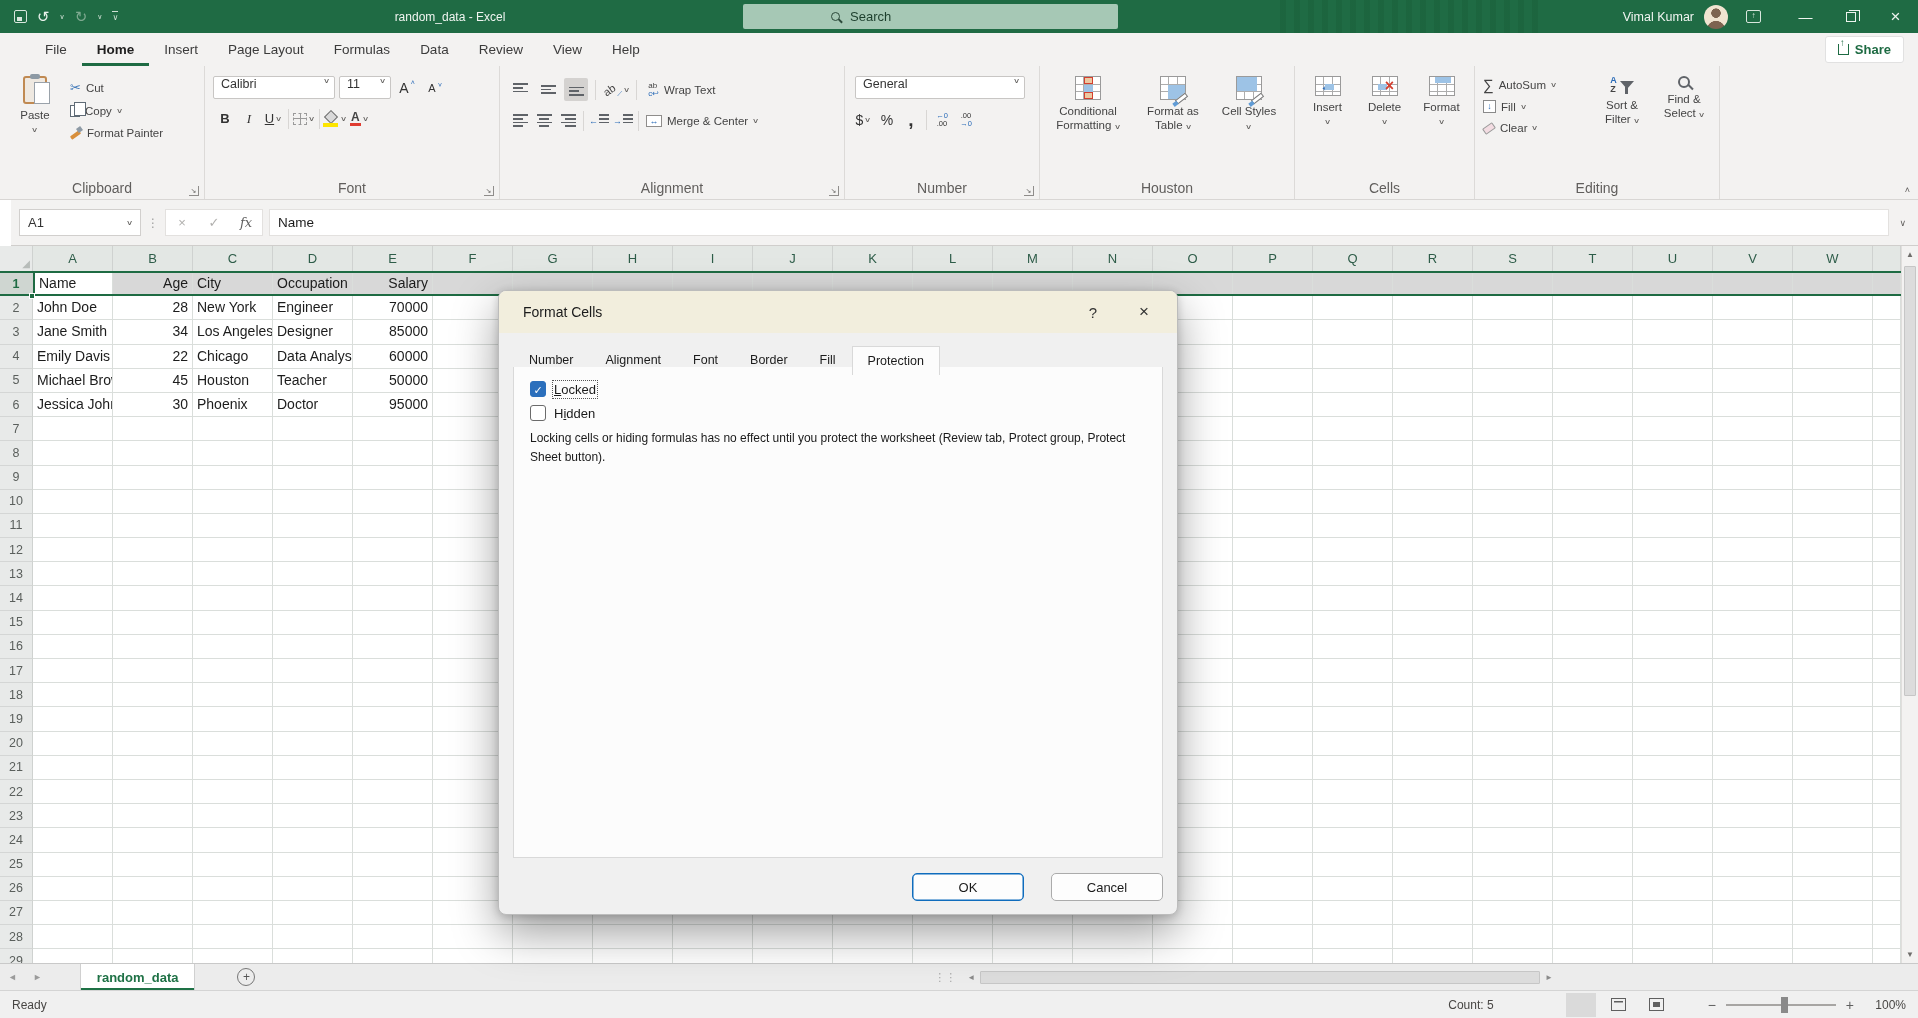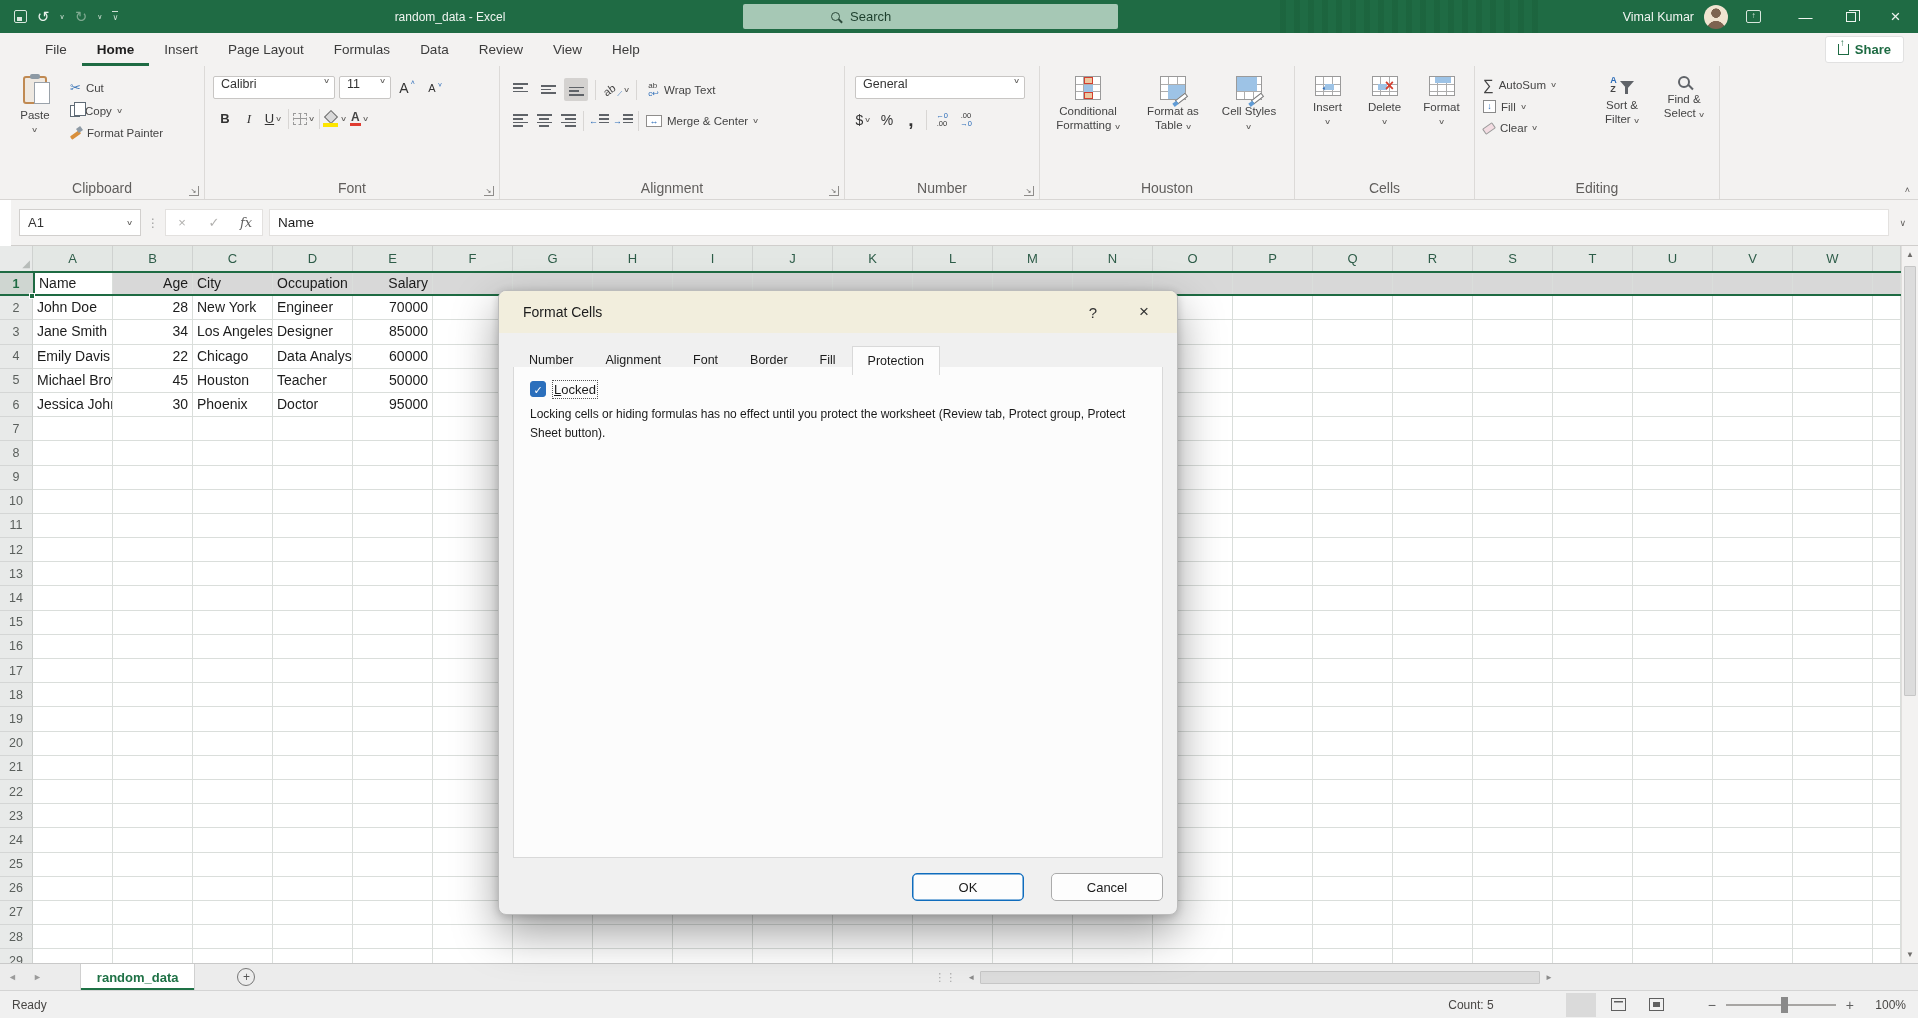--- a/index.html
+++ b/index.html
@@ -1413,20 +1413,24 @@
         <div class="dtab">Font</div>
         <div class="dtab">Border</div>
         <div class="dtab">Fill</div>
         <div class="dtab active">Protection</div>
       </div>
     <div class="dlg-panel">
       <div class="chk-row">
         <span class="chk on">✓</span>
         <span class="chk-lab focused"><u>L</u>ocked</span>
       </div>
+      <div class="chk-row">
+        <span class="chk off"></span>
+        <span class="chk-lab">H<u>i</u>dden</span>
+      </div>
       <p class="dlg-note">Locking cells or hiding formulas has no effect until you protect the worksheet (Review tab, Protect group, Protect Sheet button).</p>
     </div>
     <div class="dlg-btns">
       <button class="dbtn ok">OK</button>
       <button class="dbtn cancel">Cancel</button>
     </div>
   </div>
 
   <div class="sheetbar">
     <span class="snav">◄</span>

